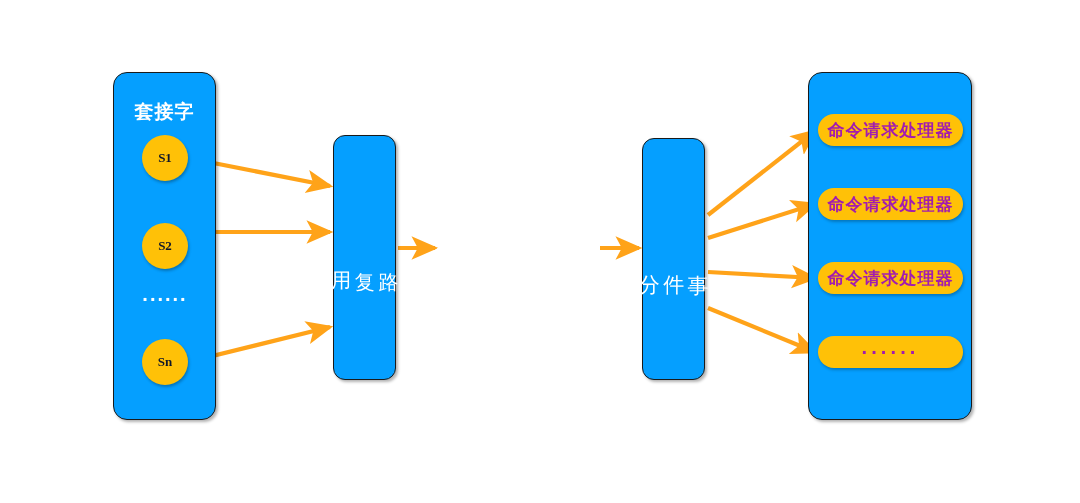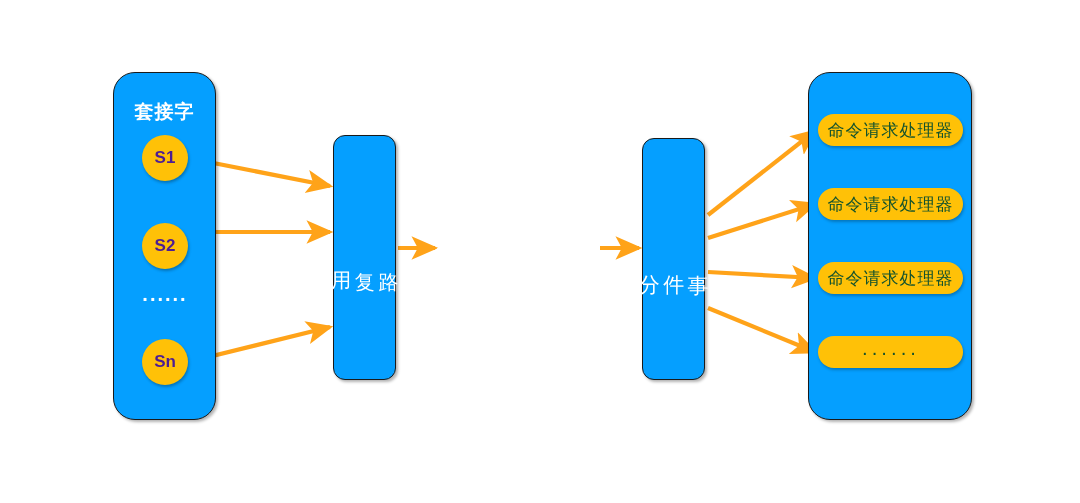--- a/index.html
+++ b/index.html
@@ -18,21 +18,21 @@
     width: 1080px;
     height: 503px;
     background: #ffffff;
   }
 
   
   .panel {
     position: absolute;
     background: #059FFF;
     border: 1.5px solid #1a1a1a;
-    border-radius: 22px;
+    border-radius: 14px;
     box-sizing: border-box;
     box-shadow: 2px 2px 3px rgba(0,0,0,0.30);
   }
   .vbox {
     position: absolute;
     background: #059FFF;
     border: 1.5px solid #1a1a1a;
     border-radius: 12px;
     box-sizing: border-box;
     box-shadow: 2px 2px 3px rgba(0,0,0,0.30);
@@ -52,27 +52,28 @@
     letter-spacing: 1px;
   }
 
   
   .circle {
     position: absolute;
     width: 46px;
     height: 46px;
     border-radius: 50%;
     background: #FFC107;
-    color: #4c1d95;
-    font-size: 17px;
+    color: #0f172a;
+    font-size: 13px;
     font-weight: bold;
     display: flex;
     align-items: center;
     justify-content: center;
     box-shadow: 1px 2px 3px rgba(0,0,0,0.28);
+    font-family: Liberation Serif, serif;
   }
 
   .ellipsis-white {
     position: absolute;
     color: #ffffff;
     font-size: 20px;
     font-weight: bold;
     letter-spacing: 2px;
     white-space: nowrap;
   }
@@ -98,23 +99,23 @@
   }
 
   
   .pill {
     position: absolute;
     background: #FFC107;
     border-radius: 16px;
     display: flex;
     align-items: center;
     justify-content: center;
-    color: #14532d;
+    color: #a21caf;
     font-size: 17px;
-    font-weight: normal;
+    font-weight: bold;
     letter-spacing: 1px;
     box-shadow: 1px 2px 3px rgba(0,0,0,0.25);
   }
   .pill.dots {
     font-size: 20px;
     letter-spacing: 3px;
   }
 
   
   #arrows {

